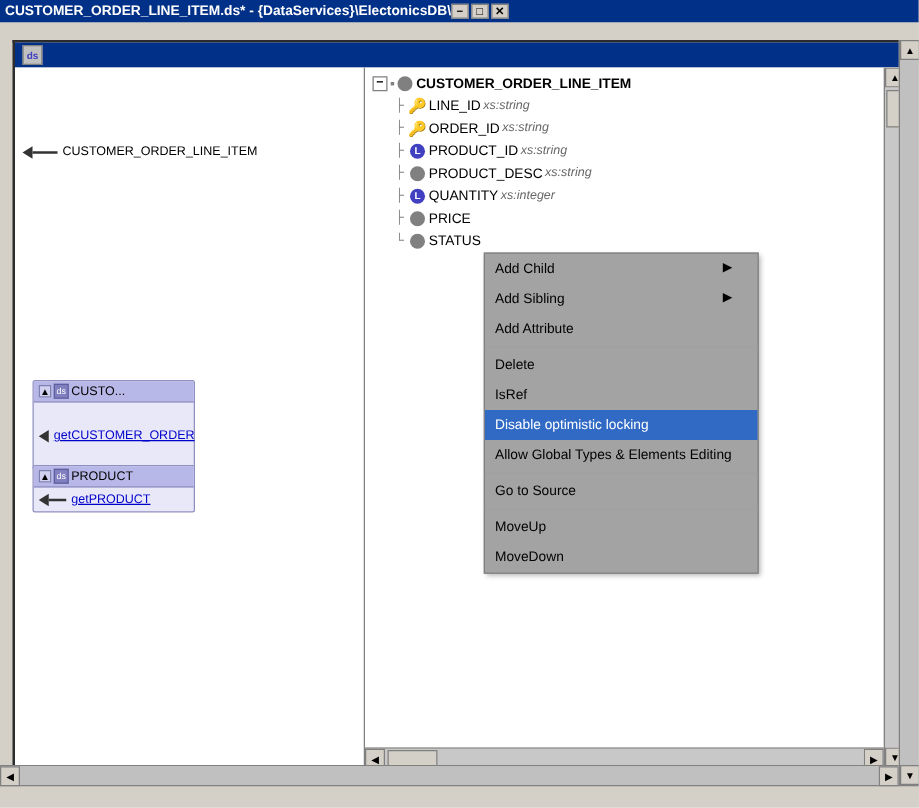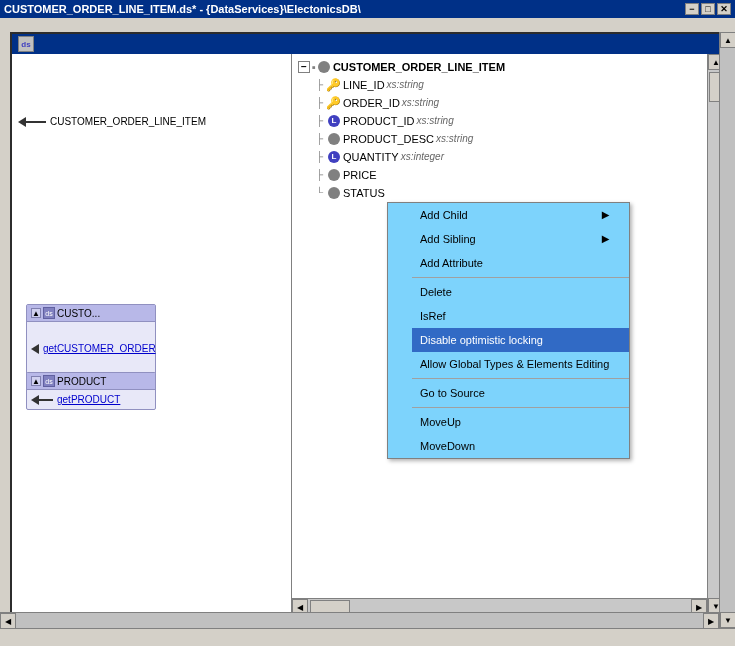--- a/index.html
+++ b/index.html
@@ -12,21 +12,21 @@
       overflow: hidden;
     }
 
     
     .title-bar {
       background: #003087;
       color: white;
       height: 18px;
       display: flex;
       align-items: center;
-      justify-content: space-between;
+      justify-content: flex-start;
       padding: 0 4px;
       font-size: 11px;
       font-weight: bold;
     }
     .title-bar-buttons {
       display: flex;
       gap: 2px;
     }
     .title-bar-btn {
       width: 14px;
@@ -226,26 +226,25 @@
       flex-shrink: 0;
       font-size: 10px;
       color: #c0a000;
     }
     .tree-text { font-size: 11px; }
     .tree-type { color: #666; font-style: italic; font-size: 10px; margin-left: 2px; }
 
     
     .context-menu {
       position: absolute;
-      background: #7dd3fc;
+      background: #a3a3a3;
       border: 1px solid #808080;
       box-shadow: 2px 2px 4px rgba(0,0,0,0.3);
       z-index: 100;
       min-width: 220px;
-      padding-left: 24px;
     }
     .menu-item {
       padding: 3px 20px 3px 8px;
       cursor: pointer;
       display: flex;
       align-items: center;
       justify-content: space-between;
       font-size: 11px;
       line-height: 18px;
       position: relative;

